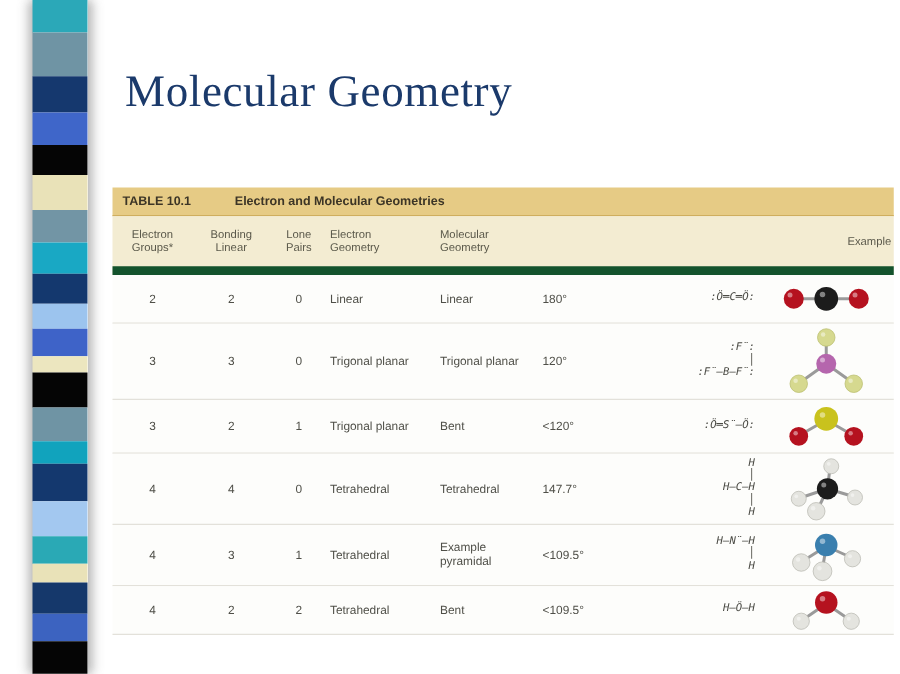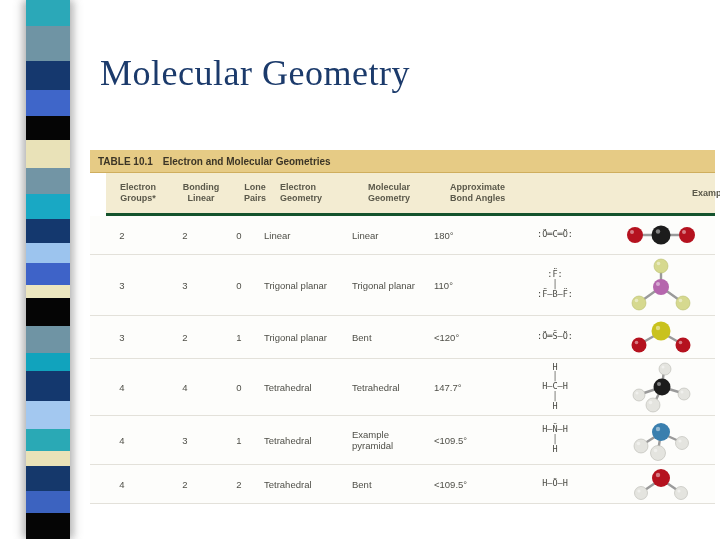--- a/index.html
+++ b/index.html
@@ -27,47 +27,47 @@
   
   .geo-table{
     position:absolute;left:90px;top:150px;width:625px;
     font-size:9.5px;color:#4f4f48;
     --cols:64px 62px 46px 88px 82px 72px 102px 109px;
   }
   .caption{
     background:var(--table-gold,#e6cb85);
     height:22px;display:flex;align-items:center;
     padding-left:8px;border-bottom:1px solid #cfae5e;
-    font-size:10px;font-weight:bold;color:#3c3526;
+    font-size:10px;font-weight:bold;color:#3c3526;gap:25px;
   }
   .caption .cap-label{margin-right:10px;}
   .thead{
     display:grid;grid-template-columns:var(--cols);
     background:var(--table-cream,#f3ecd2);
-    border-bottom:3px solid #14532d;
+    border-bottom:7px solid #14532d;
     min-height:40px;align-items:center;
-    font-size:9px;font-weight:bold;color:#5a584a;margin-left:16px;
+    font-size:9px;font-weight:normal;color:#5a584a;
   }
   .thead .hc{white-space:pre-line;line-height:1.2;padding:3px 2px;}
   .c-center{text-align:center;}
   .c-left{text-align:left;padding-left:6px;}
   .h-example{grid-column:7/9;text-align:right;}
 
   .trow{
     display:grid;grid-template-columns:var(--cols);
     align-items:center;background:#fdfdfb;
     border-bottom:1px solid #e3e1da;
   }
   .r1{min-height:38px}.r2{min-height:60px}.r3{min-height:42px}
   .r4{min-height:53px}.r5{min-height:45px}.r6{min-height:36px}
   .cell{padding:2px;}
   .lewis{
     font-family:"DejaVu Sans Mono",monospace;
     font-size:8.5px;line-height:1.15;color:#4a4a44;
-    white-space:pre-line;text-align:center;
+    white-space:pre-line;text-align:right;font-style:italic;
   }
   .model{display:flex;justify-content:center;align-items:center;}
 
   
   .bond{stroke:var(--bond-gray,#9a9a9a);stroke-width:2.4;stroke-linecap:round;}
   .f-red{fill:var(--atom-red,#b5121f);}
   .f-black{fill:var(--atom-black,#1c1c1c);}
   .f-white{fill:var(--atom-white,#e4e4df);stroke:#b9b9b2;stroke-width:.6;}
   .f-purple{fill:var(--atom-purple,#b566ad);}
   .f-khaki{fill:var(--atom-khaki,#d6d98f);stroke:#b9bd6d;stroke-width:.6;}
@@ -118,22 +118,20 @@
       <div class="hc c-center">Electron
 Groups*</div>
       <div class="hc c-center">Bonding
 Linear</div>
       <div class="hc c-center">Lone
 Pairs</div>
       <div class="hc c-left">Electron
 Geometry</div>
       <div class="hc c-left">Molecular
 Geometry</div>
-      <div class="hc c-left">Approximate
-Bond Angles</div>
       <div class="hc h-example">Example</div>
     </div>
 
     <div class="trow r1">
       <div class="cell c-center">2</div>
       <div class="cell c-center">2</div>
       <div class="cell c-center">0</div>
       <div class="cell c-left">Linear</div>
       <div class="cell c-left">Linear</div>
       <div class="cell c-left">180°</div>
@@ -150,21 +148,21 @@
         </svg>
       </div>
     </div>
 
     <div class="trow r2">
       <div class="cell c-center">3</div>
       <div class="cell c-center">3</div>
       <div class="cell c-center">0</div>
       <div class="cell c-left">Trigonal planar</div>
       <div class="cell c-left">Trigonal planar</div>
-      <div class="cell c-left">110°</div>
+      <div class="cell c-left">120°</div>
       <div class="cell lewis">:F̈:
 │
 :F̈—B—F̈:</div>
       <div class="cell model">
         <svg width="72" height="56" viewBox="0 0 72 56">
           <line class="bond" x1="36" y1="30" x2="36" y2="10"></line>
           <line class="bond" x1="36" y1="30" x2="15" y2="45"></line>
           <line class="bond" x1="36" y1="30" x2="57" y2="45"></line>
           <circle class="f-khaki" cx="36" cy="9" r="7"></circle>
           <circle class="hl" cx="33.5" cy="6.5" r="1.8"></circle>

